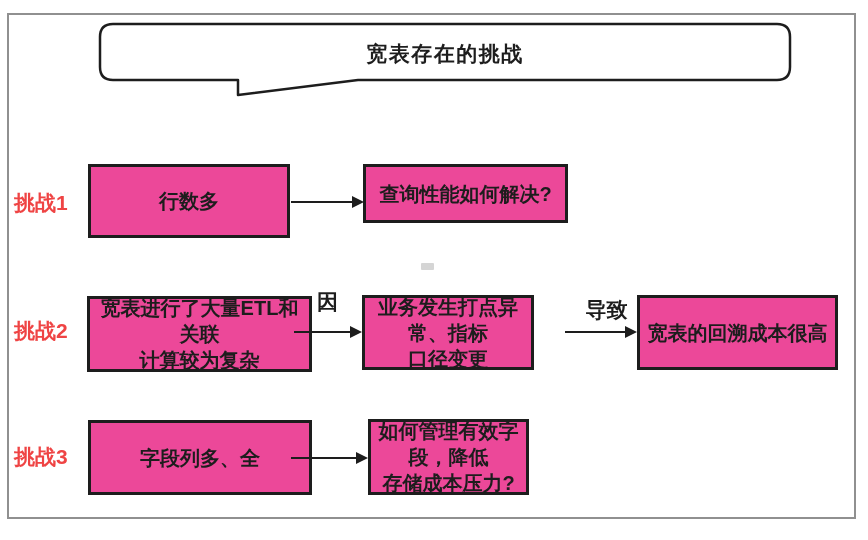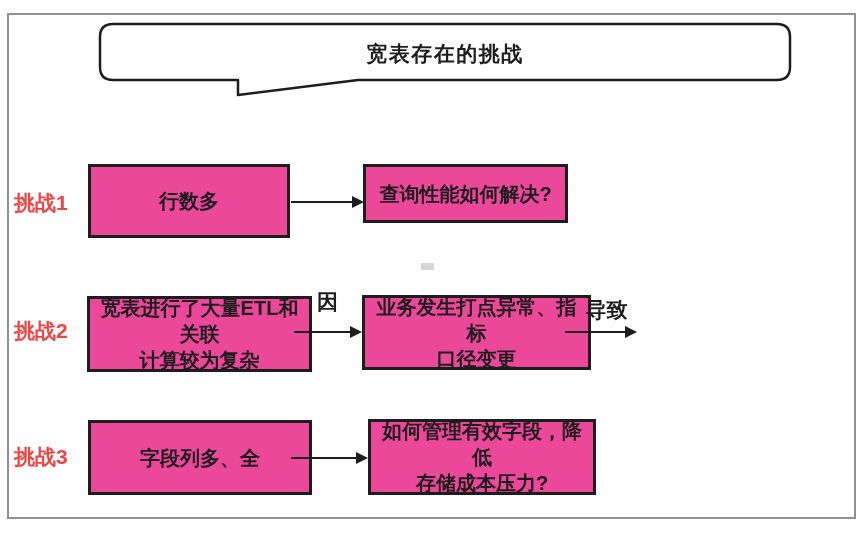--- a/index.html
+++ b/index.html
@@ -114,24 +114,25 @@
   <div class="row-label" style="top:189px">挑战1</div>
   <div class="node" style="left:88px; top:164px; width:202px; height:74px">行数多</div>
   <div class="arrow" style="left:291px; top:201px; width:61px"></div>
   <div class="node" style="left:363px; top:164px; width:205px; height:59px">查询性能如何解决?</div>
 
   <div class="row-label" style="top:317px">挑战2</div>
   <div class="node" style="left:87px; top:296px; width:225px; height:76px">宽表进行了大量ETL和关联
 计算较为复杂</div>
   <div class="arrow-label" style="left:305px; top:288px; width:45px">因</div>
   <div class="arrow" style="left:294px; top:331px; width:56px"></div>
-  <div class="node" style="left:362px; top:295px; width:229px; height:75px">业务发生打点异常、指标
+  <div class="node" style="left:362px; top:295px; width:172px; height:75px">业务发生打点异常、指标
 口径变更</div>
   <div class="arrow-label" style="left:574px; top:296px; width:65px">导致</div>
   <div class="arrow" style="left:565px; top:331px; width:60px"></div>
+  <div class="node" style="left:637px; top:295px; width:201px; height:75px">宽表的回溯成本很高</div>
 
   <div class="row-label" style="top:443px">挑战3</div>
   <div class="node" style="left:88px; top:420px; width:224px; height:75px">字段列多、全</div>
   <div class="arrow" style="left:291px; top:457px; width:65px"></div>
-  <div class="node" style="left:368px; top:419px; width:228px; height:76px">如何管理有效字段，降低
+  <div class="node" style="left:368px; top:419px; width:161px; height:76px">如何管理有效字段，降低
 存储成本压力?</div>
 
 </div>
 
 </body></html>

